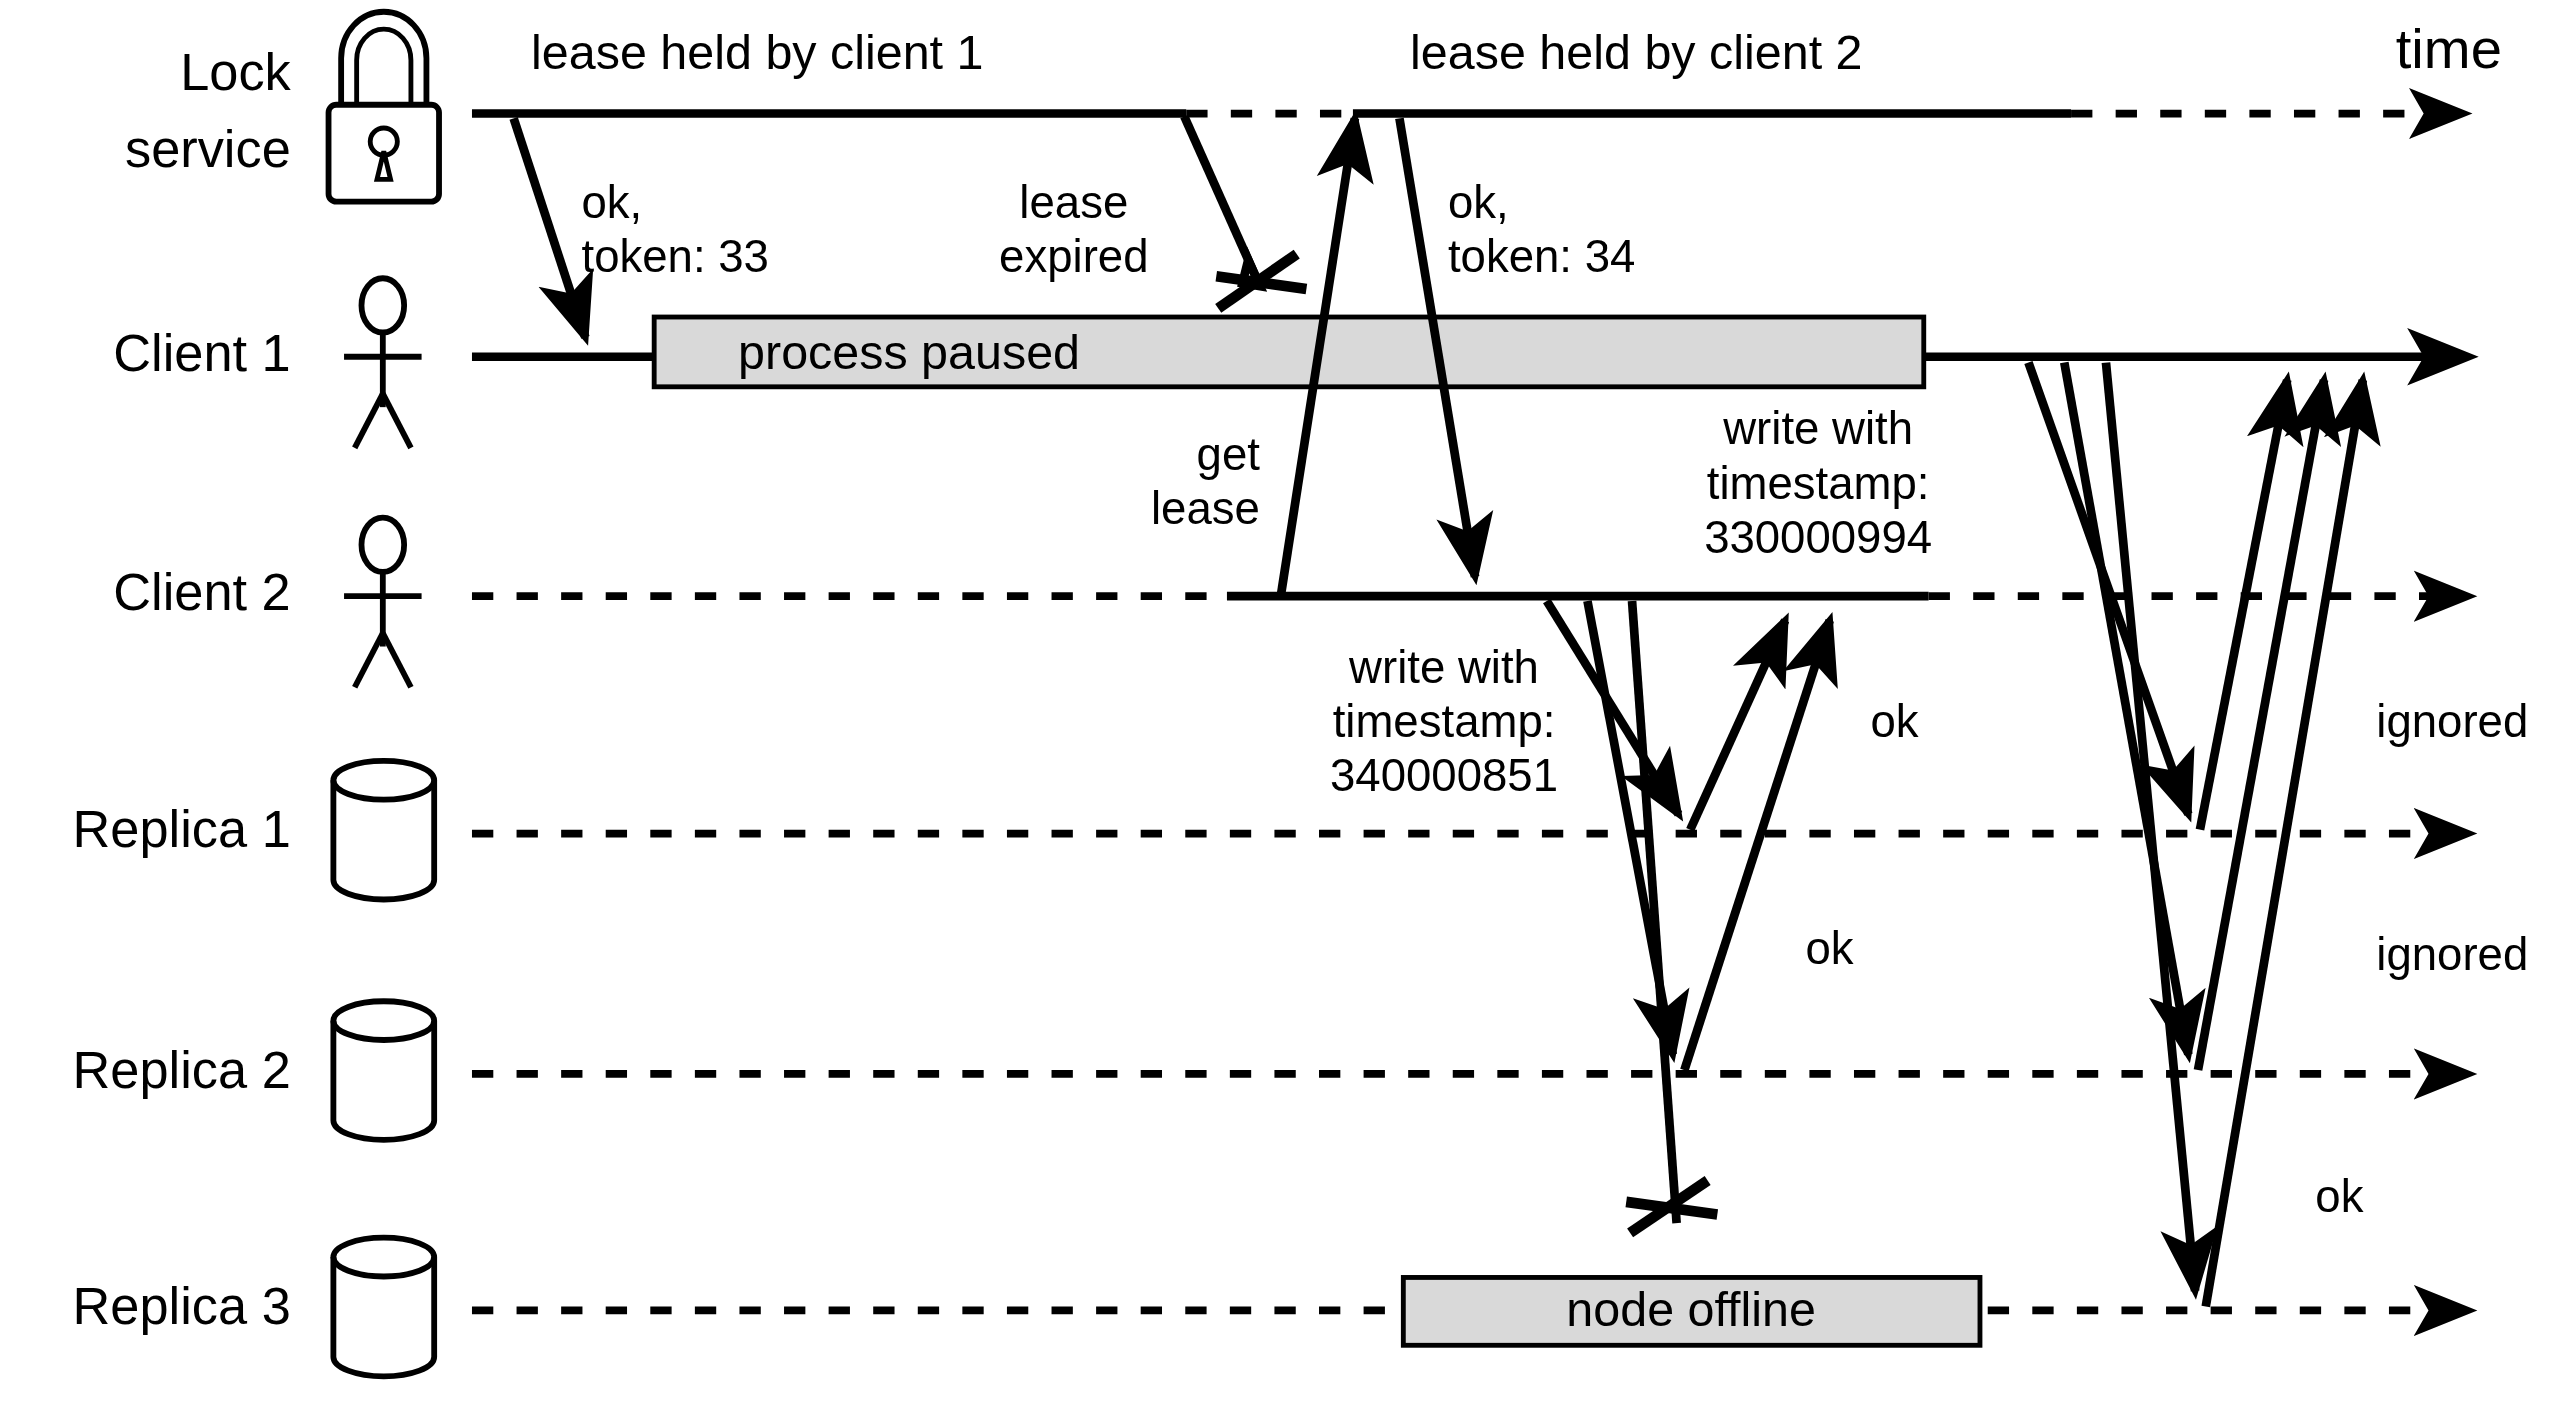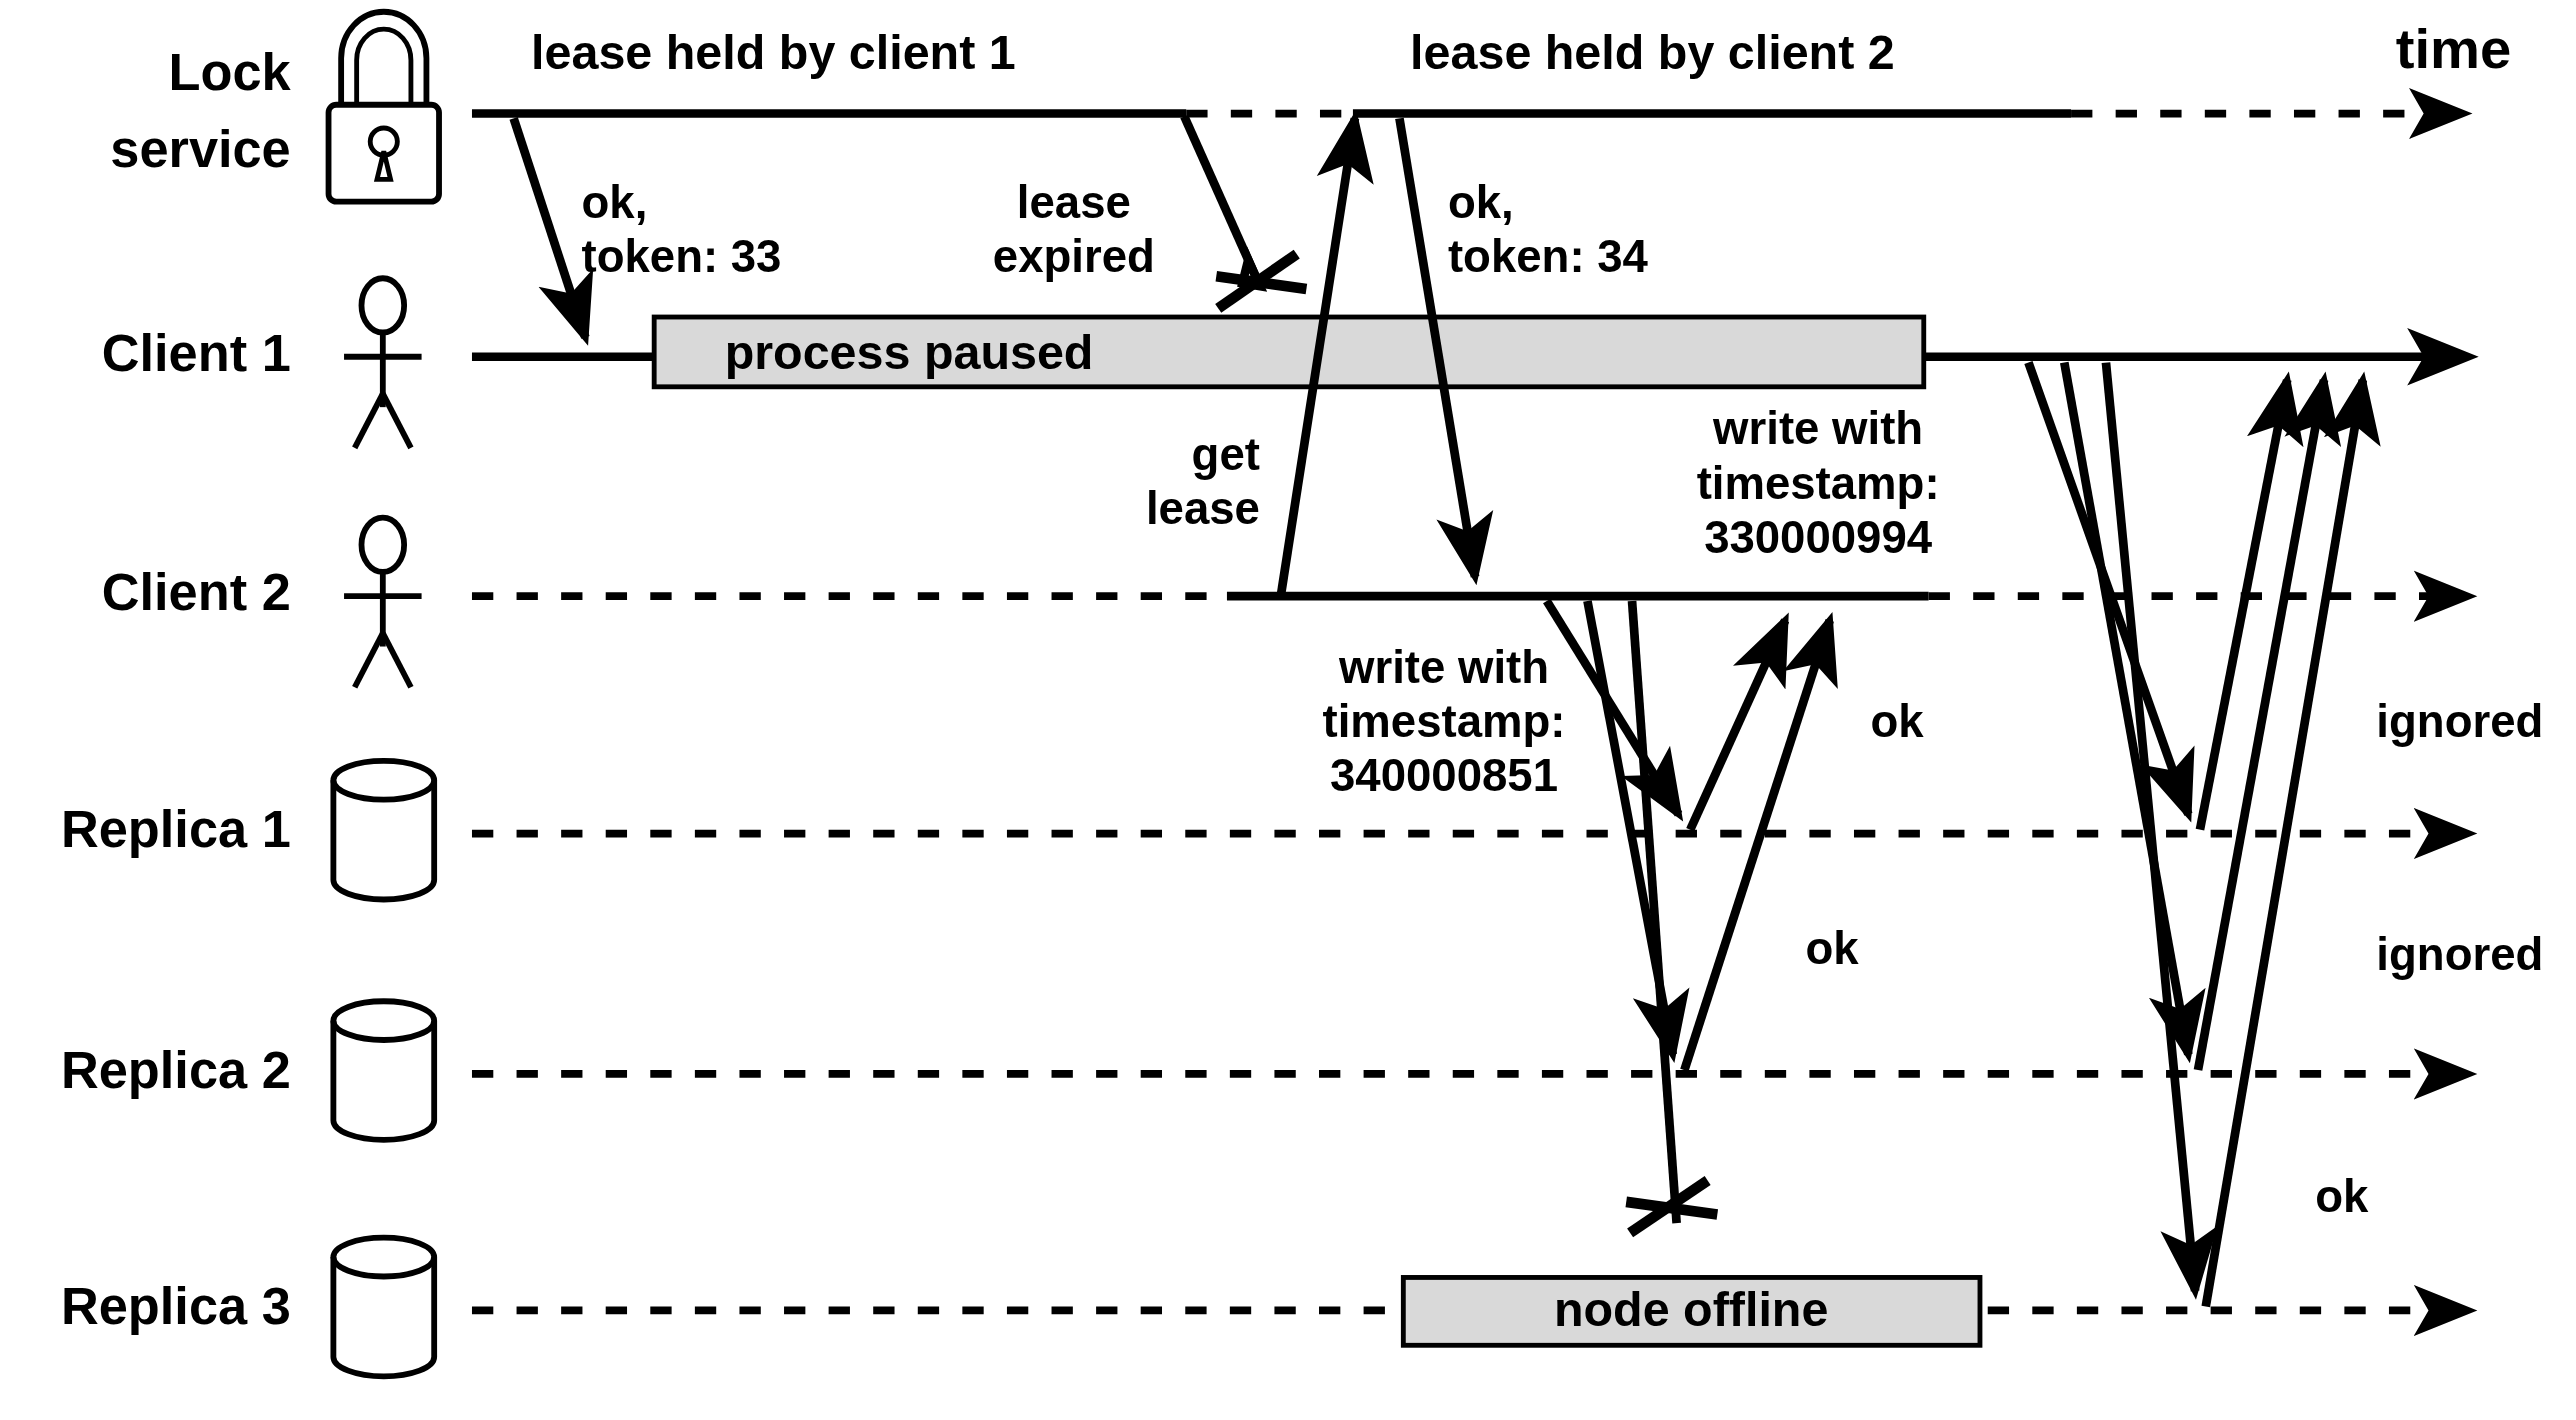--- a/index.html
+++ b/index.html
@@ -12,21 +12,20 @@
     width: 2576px;
     height: 1421px;
     font-family: "Liberation Sans", sans-serif;
     color: #000000;
     overflow: hidden;
   }
   #diagram-root {
     position: relative;
     width: 2056px;
     height: 1421px;
-    font-weight: bold;
   }
   svg#seq-svg {
     position: absolute;
     left: 0;
     top: 0;
     width: 2576px;
     height: 1421px;
     display: block;
   }
   .lane-label {

